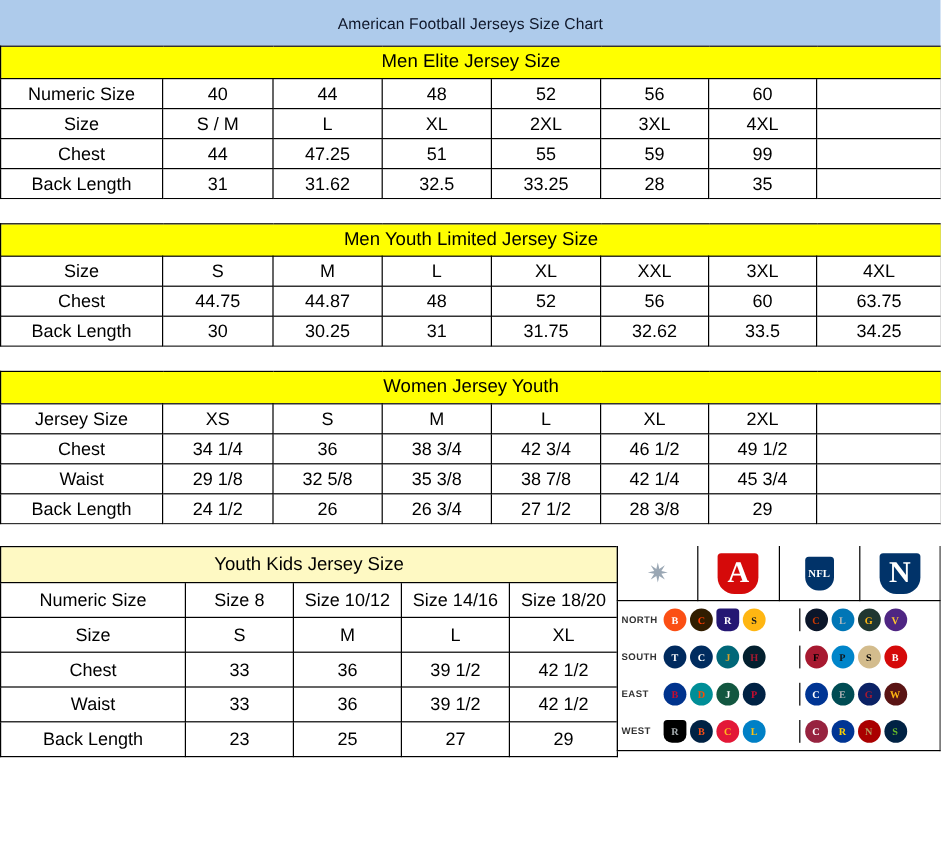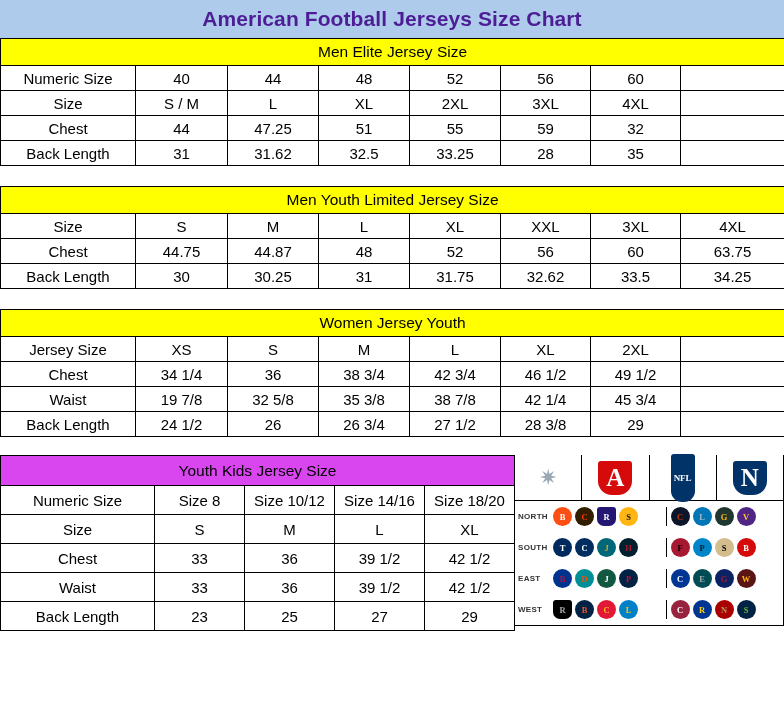--- a/index.html
+++ b/index.html
@@ -19,23 +19,23 @@
   
   .title-bar {
     width: 784px;
     height: 38px;
     background: #aecbeb;
     display: flex;
     align-items: center;
     justify-content: center;
   }
   .title-bar .title-text {
-    font-size: 21px;
-    font-weight: bold;
-    color: #4c1d95;
+    font-size: 13px;
+    font-weight: normal;
+    color: #0f172a;
     letter-spacing: .1px;
   }
 
   
   table.sz {
     border-collapse: collapse;
     table-layout: fixed;
     width: 784px;
     margin: 0;
   }
@@ -81,21 +81,21 @@
     border: 1px solid #000;
     height: 29px;
     text-align: center;
     vertical-align: middle;
     font-size: 15px;
     color: #000;
     white-space: nowrap;
     overflow: hidden;
   }
   table.youth td.head {
-    background: #d946ef;
+    background: #fef9c3;
     height: 30px;
     font-size: 15.5px;
   }
 
   
   .logo-panel {
     width: 270px;
     margin-left: 0px;
     background: #fff;
   }
@@ -163,21 +163,21 @@
   .bigmark {
     width: 34px; height: 34px;
     display: flex; align-items: center; justify-content: center;
     font-family: "Liberation Serif", serif;
     font-weight: bold;
     font-size: 25px;
     border-radius: 3px 3px 14px 14px;
     color: #fff;
   }
   .nfl-shield {
-    width: 24px; height: 48px;
+    width: 24px; height: 28px;
     background: #013369;
     border-radius: 3px 3px 11px 11px;
     color: #fff;
     display: flex; align-items: center; justify-content: center;
     font-size: 9px; font-weight: bold;
     font-family: "Liberation Serif", serif;
   }
   .star-mark {
     font-size: 22px;
     color: #9aa7b4;
@@ -228,21 +228,21 @@
       <td>4XL</td>
       <td class="blank"></td>
     </tr>
     <tr>
       <td class="rowlabel">Chest</td>
       <td>44</td>
       <td>47.25</td>
       <td>51</td>
       <td>55</td>
       <td>59</td>
-      <td>32</td>
+      <td>99</td>
       <td class="blank"></td>
     </tr>
     <tr>
       <td class="rowlabel">Back Length</td>
       <td>31</td>
       <td>31.62</td>
       <td>32.5</td>
       <td>33.25</td>
       <td>28</td>
       <td>35</td>
@@ -333,21 +333,21 @@
       <td>34 1/4</td>
       <td>36</td>
       <td>38 3/4</td>
       <td>42 3/4</td>
       <td>46 1/2</td>
       <td>49 1/2</td>
       <td class="blank"></td>
     </tr>
     <tr>
       <td class="rowlabel">Waist</td>
-      <td>19 7/8</td>
+      <td>29 1/8</td>
       <td>32 5/8</td>
       <td>35 3/8</td>
       <td>38 7/8</td>
       <td>42 1/4</td>
       <td>45 3/4</td>
       <td class="blank"></td>
     </tr>
     <tr>
       <td class="rowlabel">Back Length</td>
       <td>24 1/2</td>

